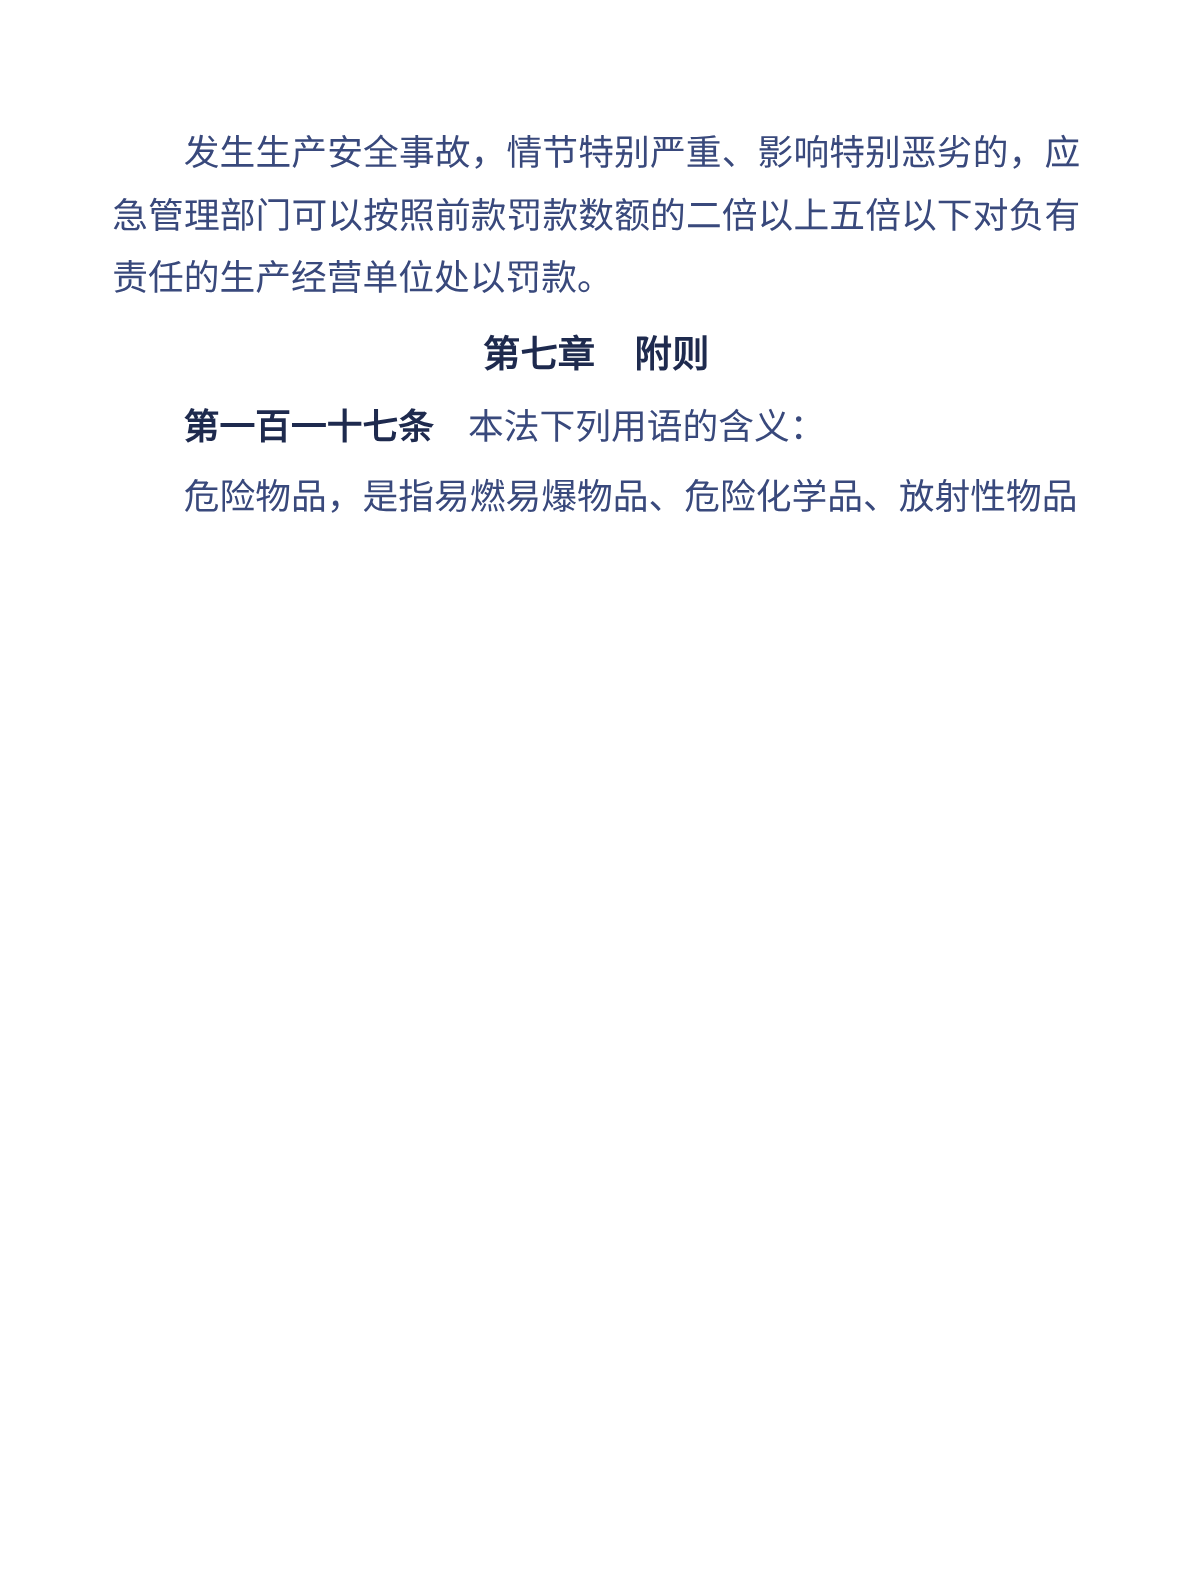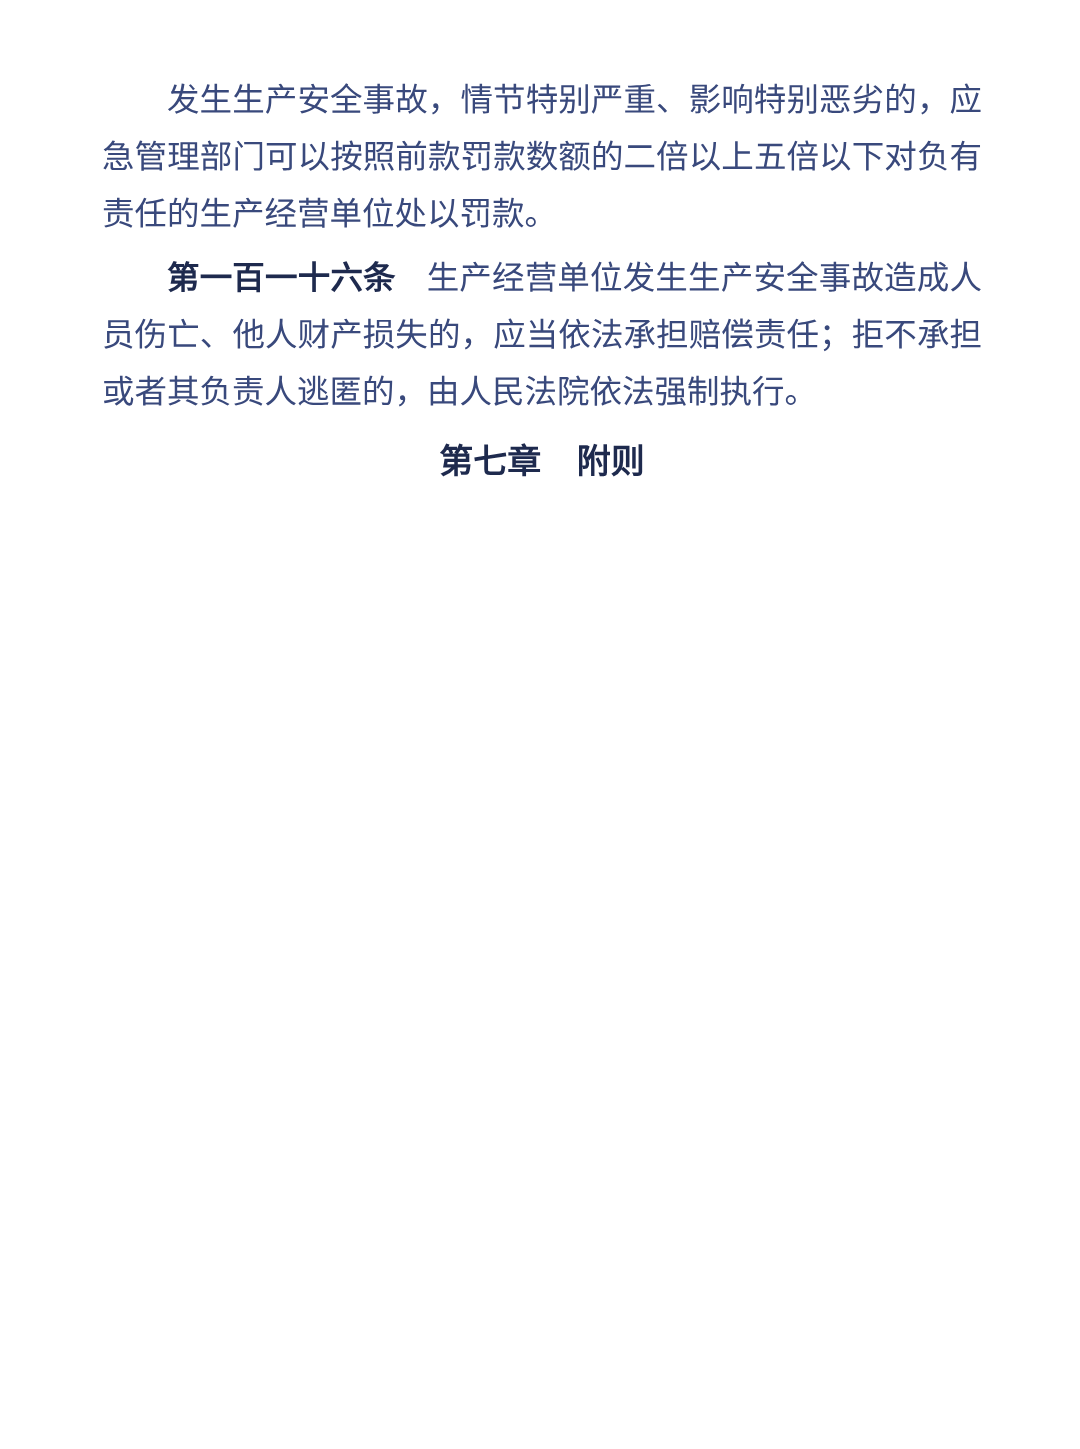--- a/index.html
+++ b/index.html
@@ -12,21 +12,21 @@
     margin: 0;
     padding: 0;
     background: var(--bg);
   }
   .page {
     position: relative;
     width: 1080px;
     height: 1449px;
     margin: 0 auto;
     background: var(--bg);
-    padding: 72px 98px 0 102px;
+    padding: 112px 98px 0 102px;
     overflow: hidden;
     font-family: "Liberation Serif", "DejaVu Serif", serif;
     font-size: 32.5px;
     line-height: 57px;
     color: var(--body-text);
   }
   .para {
     margin: 7px 0 0;
     text-indent: 2em;
     text-align: justify;
@@ -51,20 +51,21 @@
   .chapter .chapter-num { margin-right: 1.05em; }
 </style>
 </head>
 <body>
 
 <div class="page">
 
   <p class="para block"><span>发生生产安全事故，情节特别严重、影响特别恶劣的，应急管理部门可以按照前款罚款数额的二倍以上五倍以下对负有责任的生产经营单位处以罚款。</span></p>
 
 
-  <p class="para block"><span class="term">第一百一十六条</span><span>生产经营单位发生生产安全事故造成人员伤亡、他人财产损失的，应当依法承担赔偿责任；拒不承担或者其负责人逃匿的，由人民法院依法强制执行。</span></p>
 
 
   <h2 class="chapter block"><span class="chapter-num">第七章</span><span>附则</span></h2>
 
+  <p class="para block"><span class="term">第一百一十七条</span><span>本法下列用语的含义：</span></p>
 
+  <p class="para block"><span>危险物品，是指易燃易爆物品、危险化学品、放射性物品</span></p>
 
 </div>
 
 </body></html>

